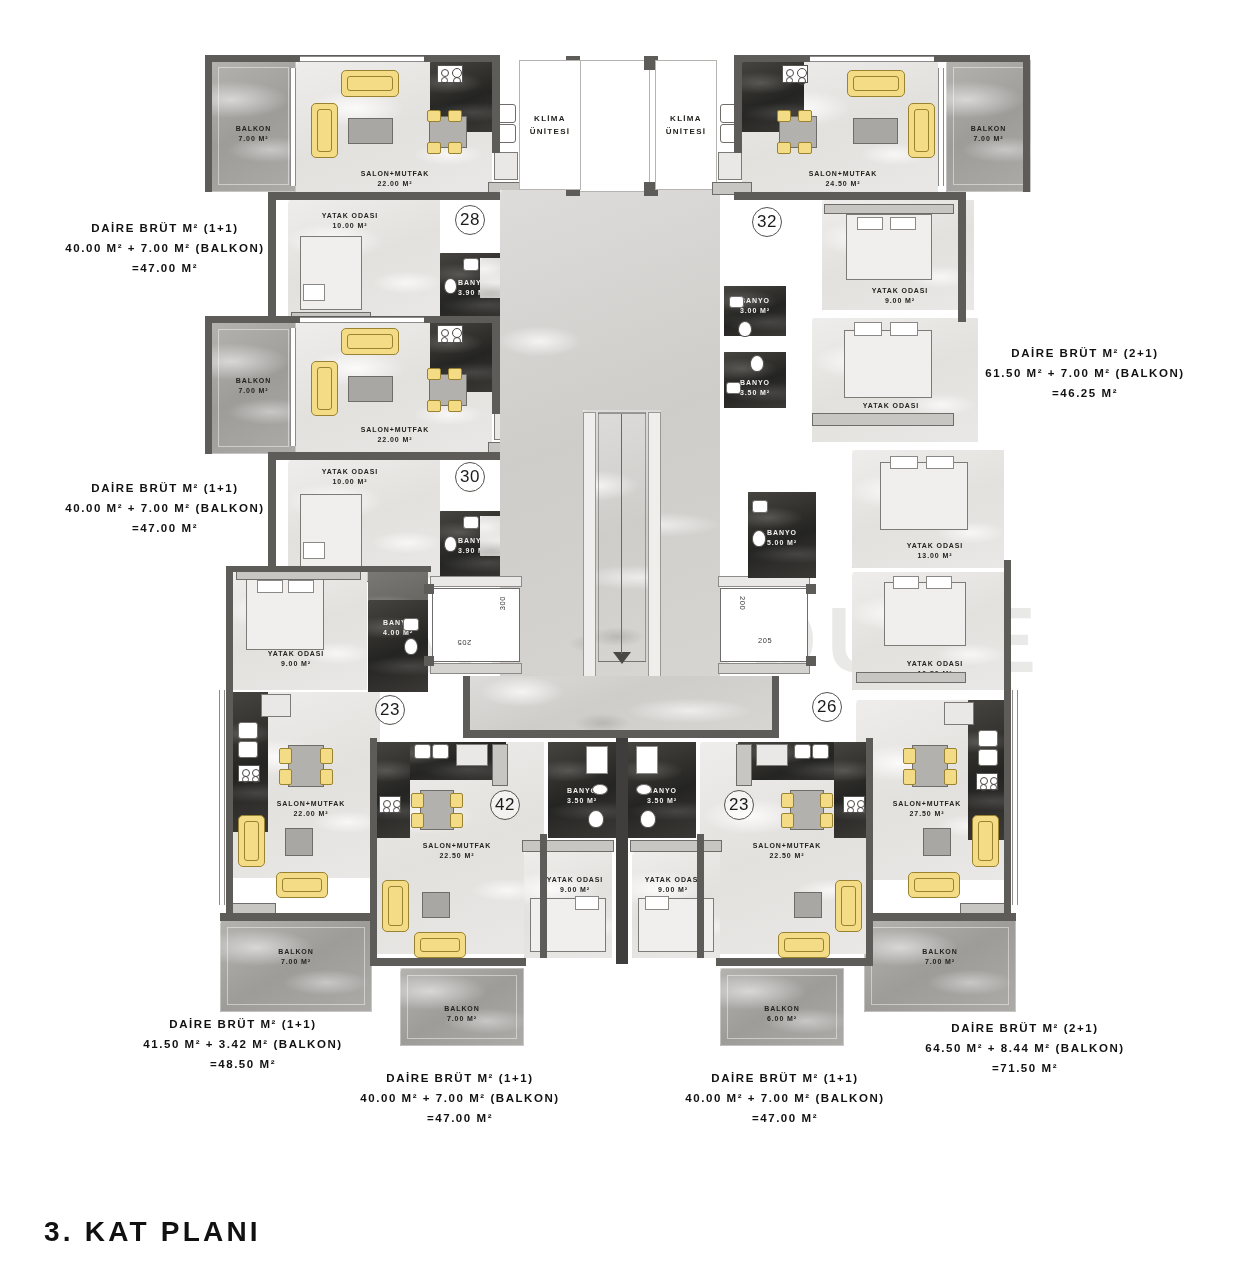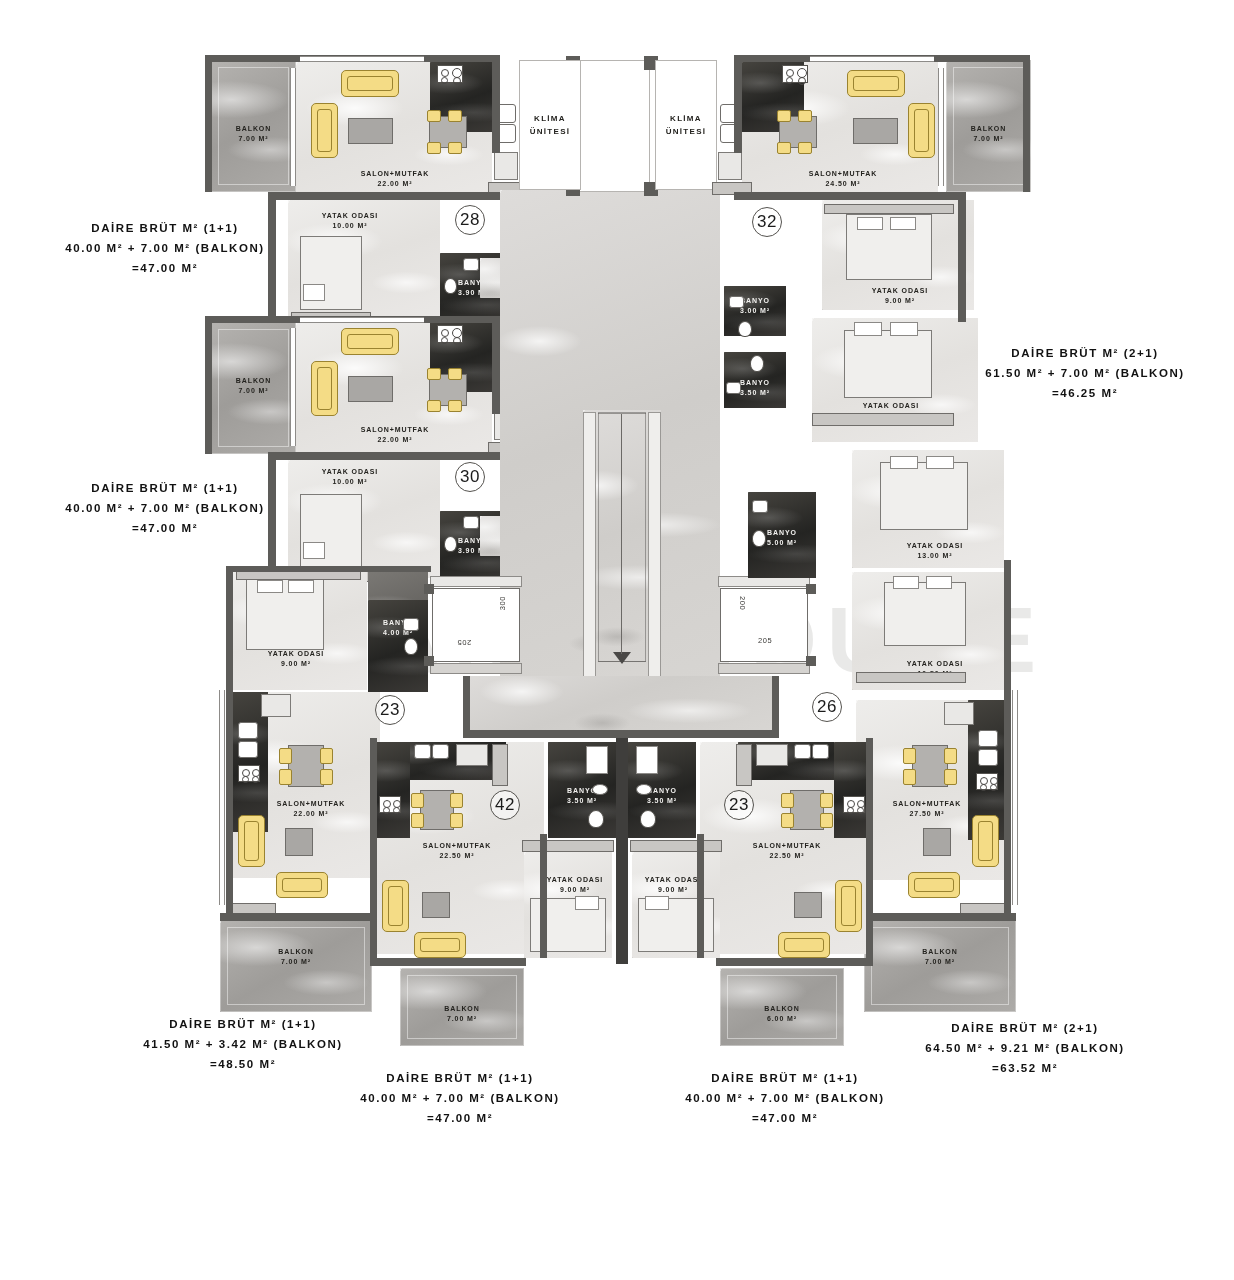--- a/index.html
+++ b/index.html
@@ -623,24 +623,25 @@
   </div>
 
   <div class="abs legend" style="left:640px;top:1068px;width:290px;">
     <div>DAİRE BRÜT M² (1+1)</div>
     <div>40.00 M² + 7.00 M² (BALKON)</div>
     <div>=47.00 M²</div>
   </div>
 
   <div class="abs legend" style="left:880px;top:1018px;width:290px;">
     <div>DAİRE BRÜT M² (2+1)</div>
-    <div>64.50 M² + 9.21 M² (BALKON)</div>
-    <div>=63.52 M²</div>
+    <div>64.50 M² + 8.44 M² (BALKON)</div>
+    <div>=71.50 M²</div>
   </div>
 
   <div class="abs legend" style="left:940px;top:343px;width:290px;">
     <div>DAİRE BRÜT M² (2+1)</div>
     <div>61.50 M² + 7.00 M² (BALKON)</div>
     <div>=46.25 M²</div>
   </div>
 
+  <div class="abs sheet-title" style="left:44px;top:1216px;">3. KAT PLANI</div>
 
 </div>
 
 </body></html>

